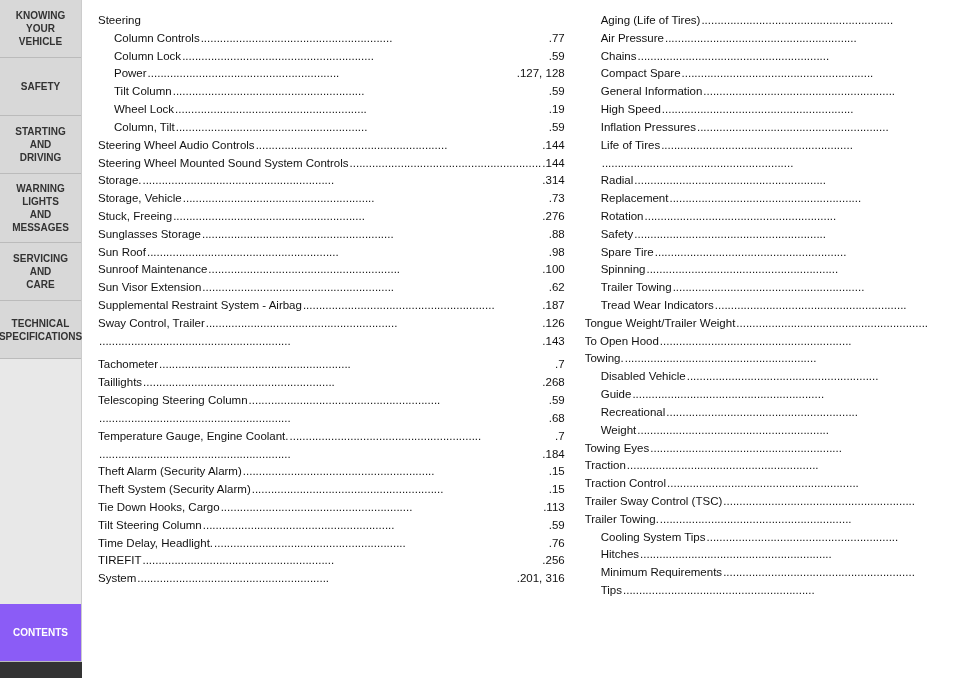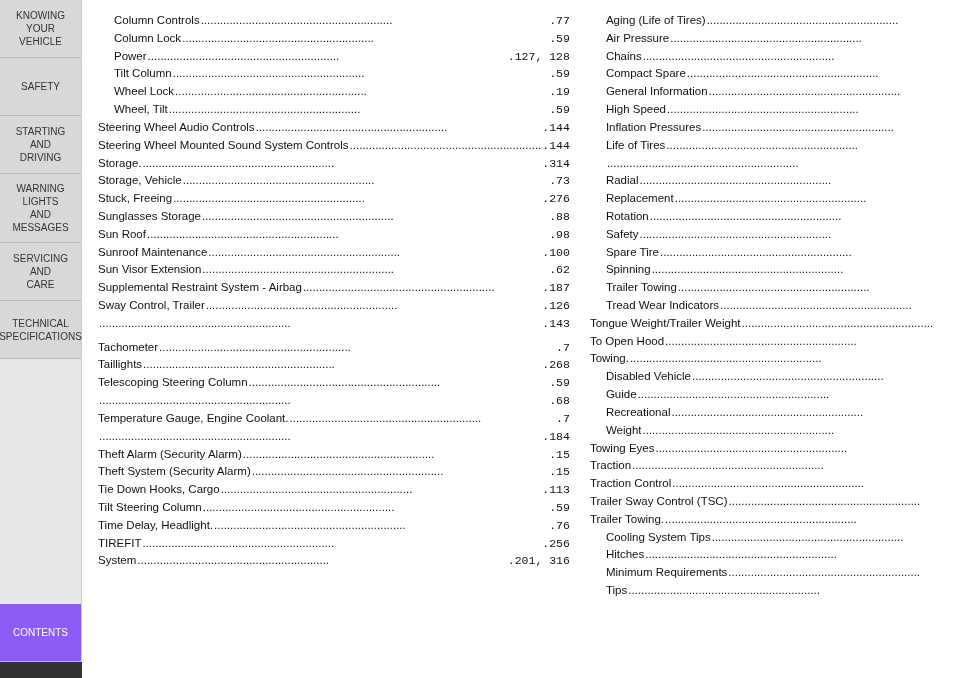--- a/index.html
+++ b/index.html
@@ -25,21 +25,21 @@
       border-right: 1px solid #ccc;
     }
 
     .sidebar-item {
       display: flex;
       align-items: center;
       justify-content: center;
       text-align: center;
       padding: 8px 4px;
       font-size: 10px;
-      font-weight: normal;
+      font-weight: bold;
       color: #333;
       border-bottom: 1px solid #bbb;
       line-height: 1.3;
       cursor: pointer;
       min-height: 58px;
       background: #d8d8d8;
     }
 
     .sidebar-item.active {
       background: #8b5cf6;
@@ -99,40 +99,42 @@
       white-space: nowrap;
       margin: 0 1px;
       color: #111;
       font-size: 11.5px;
     }
 
     .index-entry .page-ref {
       white-space: nowrap;
       flex-shrink: 0;
       font-size: 11.5px;
-      font-family: Liberation Mono, monospace;
     }
   </style>
 </head>
 <body>
 
 <div class="sidebar">
   <div class="sidebar-item">KNOWING<br>YOUR<br>VEHICLE</div>
   <div class="sidebar-item">SAFETY</div>
   <div class="sidebar-item">STARTING<br>AND<br>DRIVING</div>
   <div class="sidebar-item">WARNING<br>LIGHTS<br>AND<br>MESSAGES</div>
   <div class="sidebar-item">SERVICING<br>AND<br>CARE</div>
   <div class="sidebar-item">TECHNICAL<br>SPECIFICATIONS</div>
   <div class="sidebar-spacer"></div>
   <div class="sidebar-item active">CONTENTS</div>
   <div class="page-number"></div>
 </div>
 
 <div class="main-content">
   <div class="col" id="left-col">
+      <div class="index-entry">
+        <span class="entry-text">Steering</span>
+      </div>
       <div class="index-entry indented">
         <span class="entry-text">Column Controls</span>
         <span class="dots">............................................................</span>
         <span class="page-ref">.77</span>
       </div>
       <div class="index-entry indented">
         <span class="entry-text">Column Lock</span>
         <span class="dots">............................................................</span>
         <span class="page-ref">.59</span>
       </div>
@@ -145,21 +147,21 @@
         <span class="entry-text">Tilt Column</span>
         <span class="dots">............................................................</span>
         <span class="page-ref">.59</span>
       </div>
       <div class="index-entry indented">
         <span class="entry-text">Wheel Lock</span>
         <span class="dots">............................................................</span>
         <span class="page-ref">.19</span>
       </div>
       <div class="index-entry indented">
-        <span class="entry-text">Wheel, Tilt</span>
+        <span class="entry-text">Column, Tilt</span>
         <span class="dots">............................................................</span>
         <span class="page-ref">.59</span>
       </div>
       <div class="index-entry">
         <span class="entry-text">Steering Wheel Audio Controls</span>
         <span class="dots">............................................................</span>
         <span class="page-ref">.144</span>
       </div>
       <div class="index-entry">
         <span class="entry-text">Steering Wheel Mounted Sound System Controls</span>

